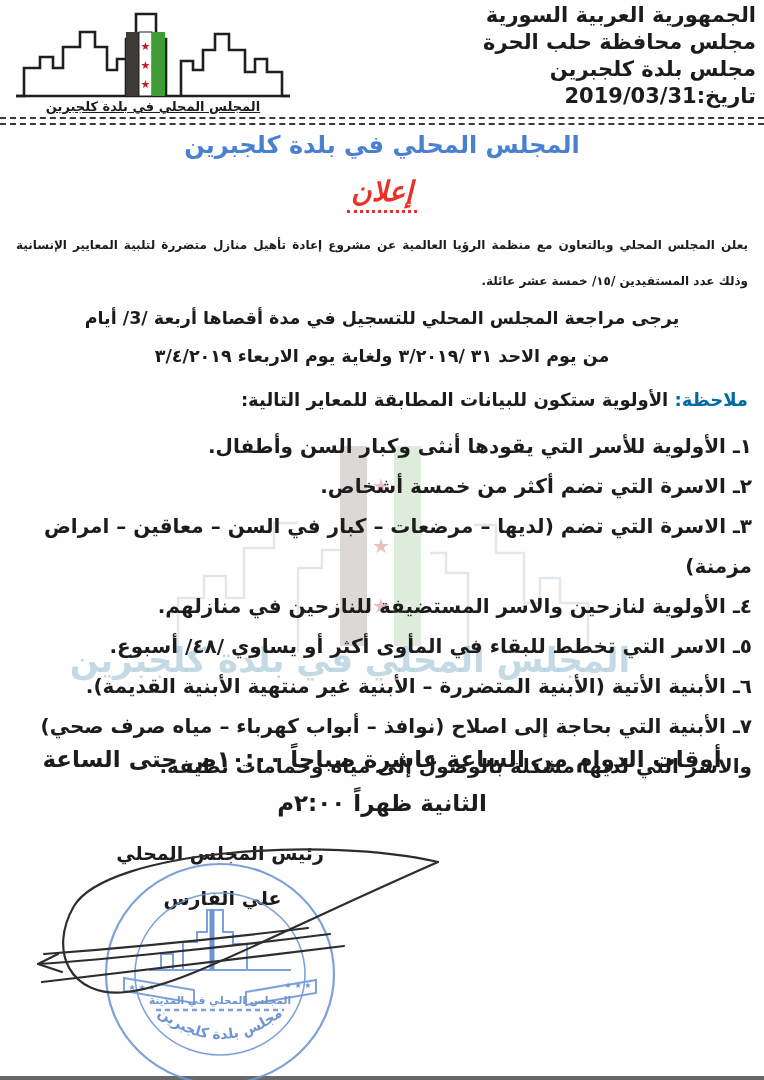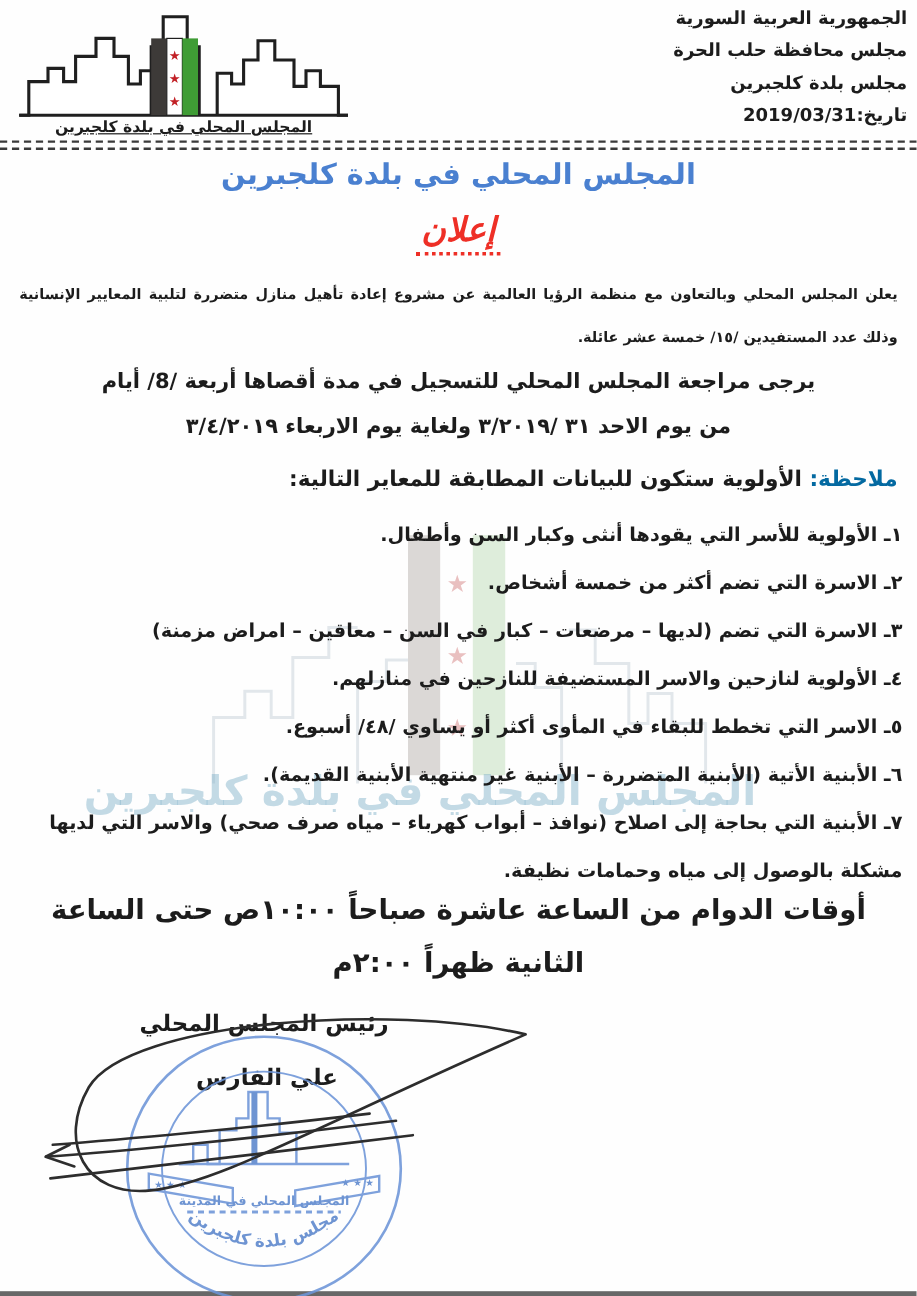--- a/index.html
+++ b/index.html
@@ -10,21 +10,21 @@
     background:#fefefe;
     overflow:hidden;
     direction:rtl;
     font-family:"DejaVu Sans", sans-serif;
     font-weight:bold;
     color:#1c1c1c;
   }
   
   .header-text {
     position:absolute; top:2px; right:8px;
-    text-align:right; font-size:15px; line-height:27px;
+    text-align:right; font-size:21px; line-height:27px;
   }
   .logo { position:absolute; top:6px; left:14px; width:278px; }
   .logo-caption {
     margin-top:-7px; text-align:center;
     font-size:13px; text-decoration:underline;
   }
   .separator {
     position:absolute; top:117px; left:0; right:0; height:8px;
     border-top:2px dashed #3a3a3a;
     border-bottom:2px dashed #3a3a3a;
@@ -47,21 +47,21 @@
   .center-line { position:absolute; left:0; width:100%; text-align:center; font-size:17.5px; }
   .review-line { top:308px; }
   .date-line   { top:346px; }
   .note-line {
     position:absolute; top:389px; right:16px; left:10px;
     font-size:18px; text-align:right;
   }
   .note-label { color:#0369a1; }
   .criteria {
     position:absolute; top:426px; right:12px; left:6px;
-    font-size:16px; text-align:right;
+    font-size:20px; text-align:right;
   }
   .criteria-item { line-height:40px; }
   .hours {
     position:absolute; top:737px; left:0; width:100%;
     padding:0 17px; text-align:center;
     font-size:23px; line-height:44px;
   }
   
   .sig-title {
     position:absolute; top:842px; left:95px; width:250px;
@@ -140,21 +140,21 @@
     </div>
 
     <div class="separator"></div>
 
     <div class="doc-title">المجلس المحلي في بلدة كلجبرين</div>
     <div class="announce-wrap">
       <span class="announce">إعلان</span>
     </div>
 
     <p class="intro">يعلن المجلس المحلي وبالتعاون مع منظمة الرؤيا العالمية عن مشروع إعادة تأهيل منازل متضررة لتلبية المعايير الإنسانية وذلك عدد المستفيدين /١٥/ خمسة عشر عائلة.</p>
-    <div class="center-line review-line">يرجى مراجعة المجلس المحلي للتسجيل في مدة أقصاها أربعة /8/ أيام</div>
+    <div class="center-line review-line">يرجى مراجعة المجلس المحلي للتسجيل في مدة أقصاها أربعة /3/ أيام</div>
     <div class="center-line date-line">من يوم الاحد ٣١ /٣/٢٠١٩ ولغاية يوم الاربعاء ٣/٤/٢٠١٩</div>
 
     <div class="note-line">
       <span class="note-label">ملاحظة:</span><span> الأولوية ستكون للبيانات المطابقة للمعاير التالية:</span>
     </div>
 
     <div class="criteria">
       <div class="criteria-item">١ـ الأولوية للأسر التي يقودها أنثى وكبار السن وأطفال.</div>
       <div class="criteria-item">٢ـ الاسرة التي تضم أكثر من خمسة أشخاص.</div>
       <div class="criteria-item">٣ـ الاسرة التي تضم (لديها – مرضعات – كبار في السن – معاقين – امراض مزمنة)</div>

